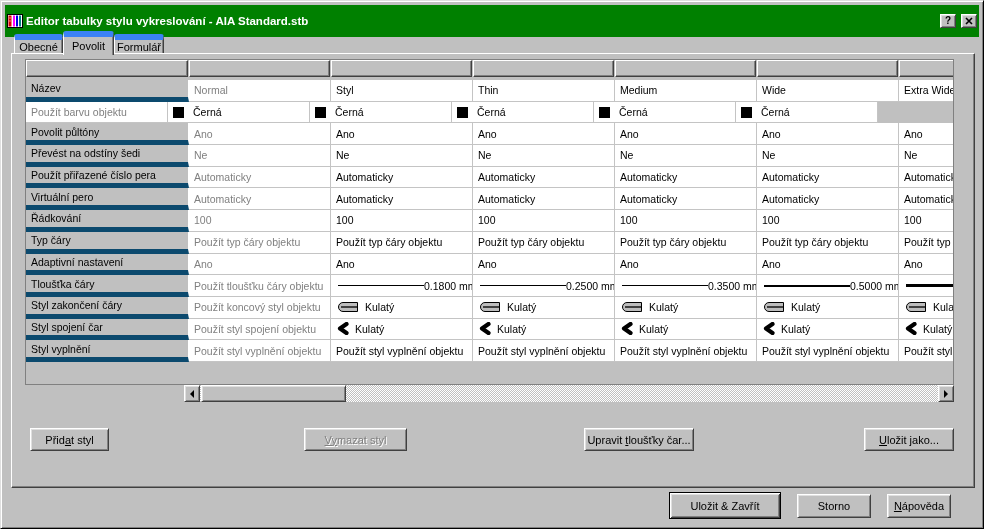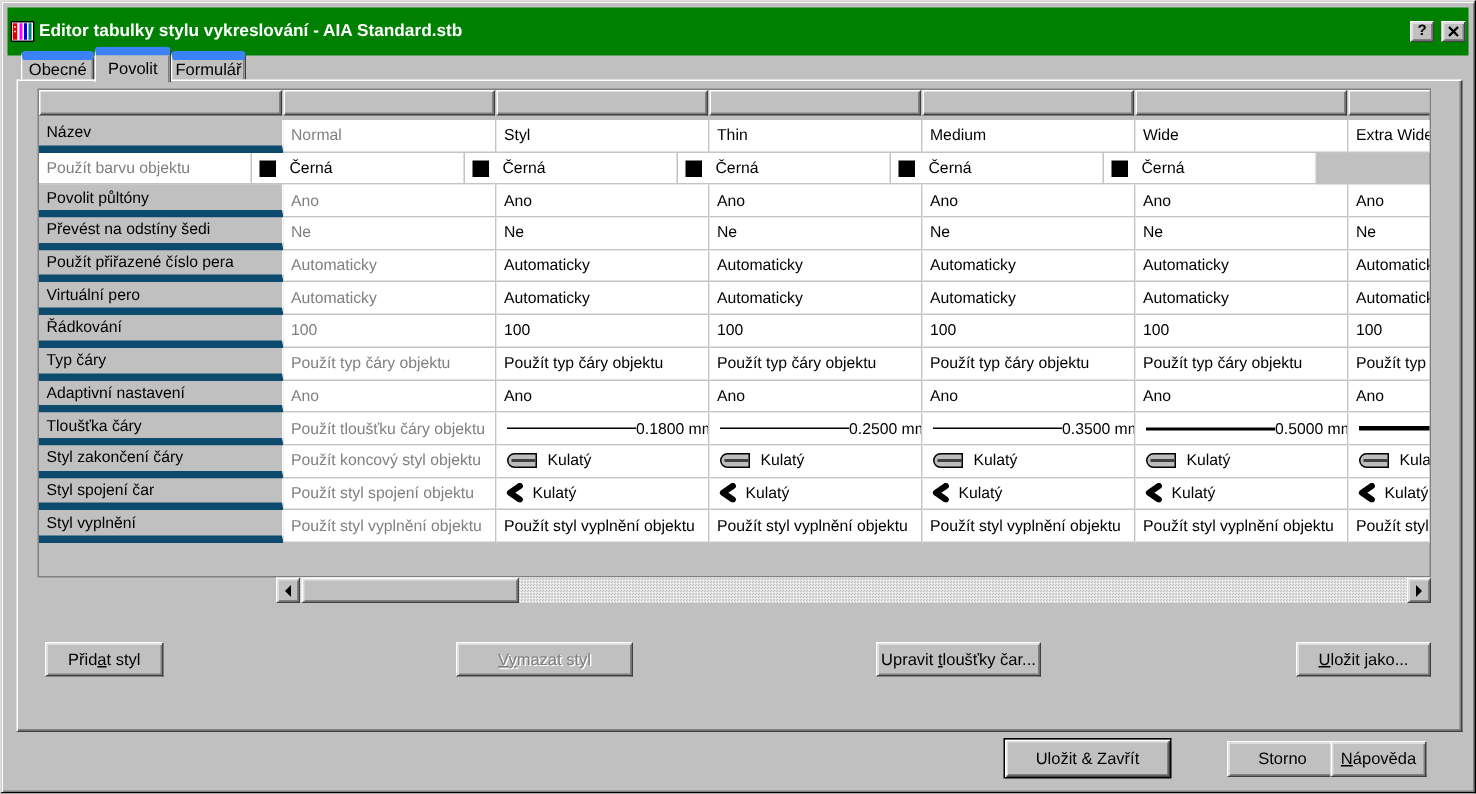--- a/index.html
+++ b/index.html
@@ -67,26 +67,26 @@
     border-top:1px solid #fff;border-left:1px solid #fff;border-right:1px solid #404040;border-bottom:1px solid #404040;
     box-shadow:inset 1px 1px 0 #dfdfdf, inset -1px -1px 0 #808080;}
   
   .btn{position:absolute;background:#c0c0c0;
     border-top:1px solid #fff;border-left:1px solid #fff;border-right:1px solid #404040;border-bottom:1px solid #404040;
     box-shadow:inset 1px 1px 0 #dfdfdf, inset -1px -1px 0 #808080;
     display:flex;align-items:center;justify-content:center;font-size:11px;white-space:pre;}
   .btn .u{text-decoration:underline;}
   .btn.disabled{color:#808080;text-shadow:1px 1px 0 #fff;}
   #btn-add{left:18px;top:374px;width:79px;height:23px;}
-  #btn-delete{left:292px;top:374px;width:118px;height:23px;}
+  #btn-delete{left:292px;top:374px;width:103px;height:23px;}
   #btn-editlw{left:572px;top:374px;width:110px;height:23px;}
   #btn-saveas{left:852px;top:374px;width:90px;height:23px;}
   #btn-saveclose{left:668px;top:491px;width:112px;height:27px;border:1px solid #000;
     box-shadow:inset 1px 1px 0 #fff, inset -1px -1px 0 #404040, inset 2px 2px 0 #dfdfdf, inset -2px -2px 0 #808080;}
-  #btn-cancel{left:796px;top:493px;width:74px;height:24px;margin-left:21px;}
+  #btn-cancel{left:796px;top:493px;width:74px;height:24px;}
   #btn-help{left:886px;top:493px;width:64px;height:24px;}
 </style>
 </head>
 <body>
 
 <div class="dialog">
 
   <div class="titlebar">
     <span style="display:flex;">
       <svg width="16" height="16" viewBox="0 0 16 16">

